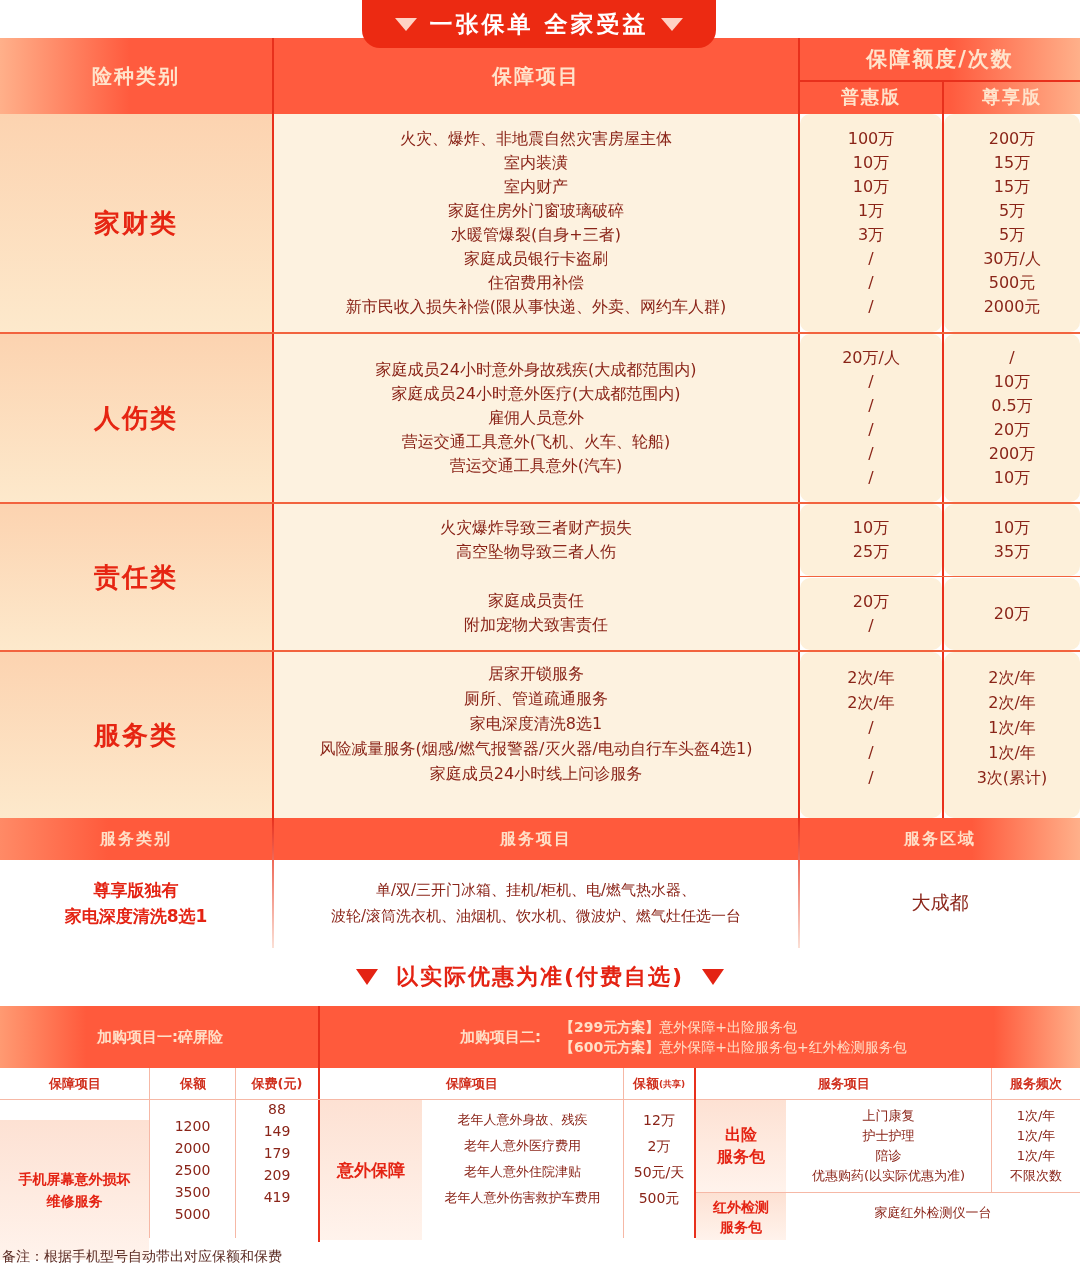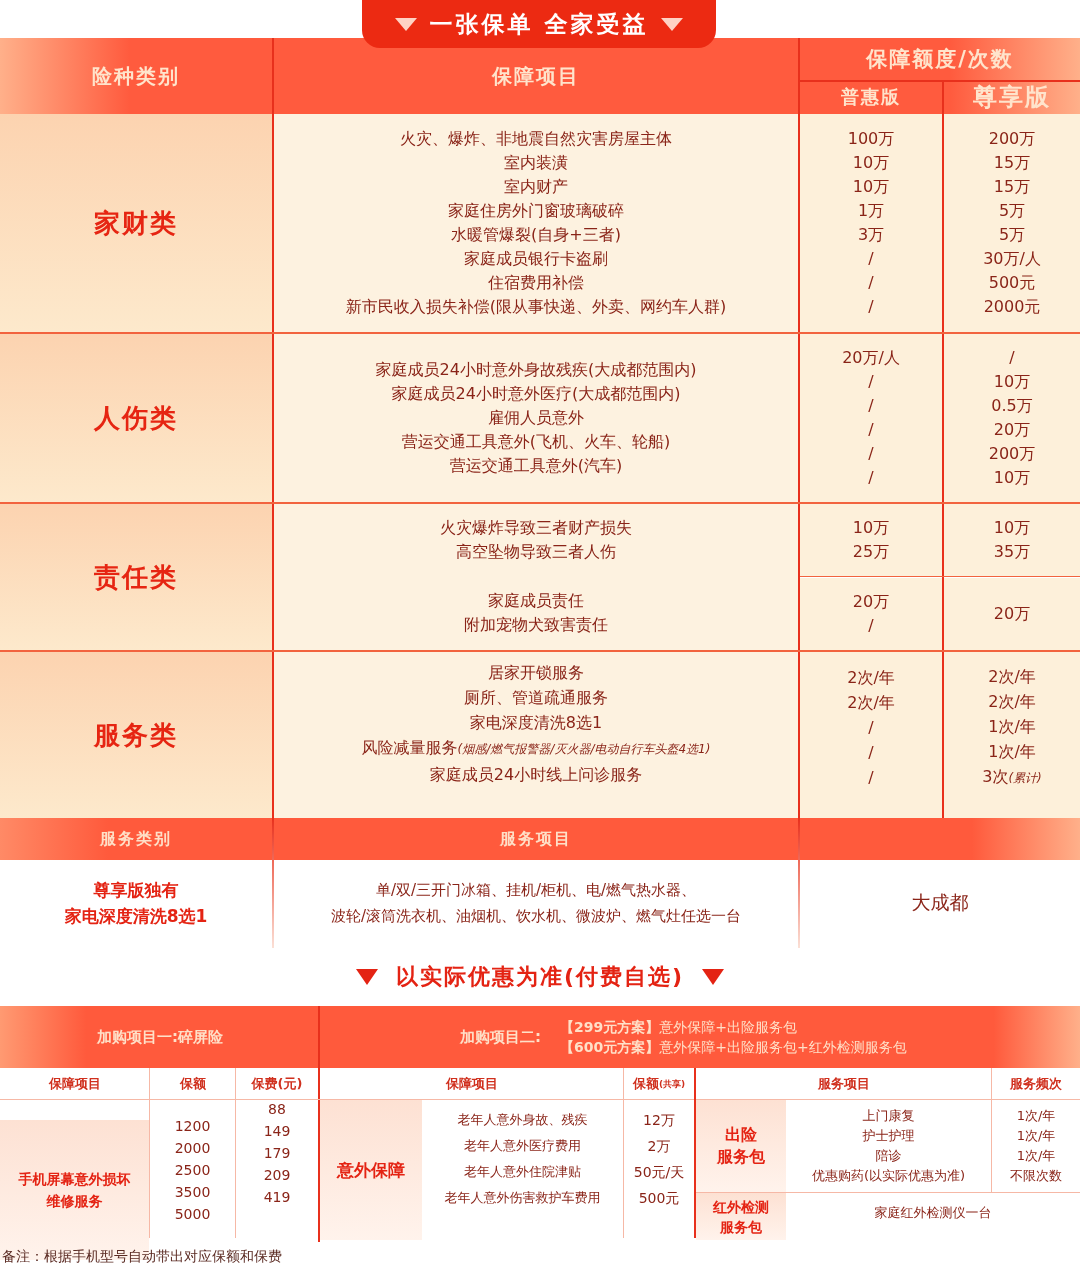--- a/index.html
+++ b/index.html
@@ -5,22 +5,22 @@
   * { box-sizing: border-box; margin: 0; padding: 0; }
   body { width: 1080px; height: 1266px; background: #ffffff; font-family: "DejaVu Sans", "Liberation Sans", sans-serif; color: #8a2418; position: relative; overflow: hidden; }
   .banner { position: absolute; left: 362px; top: 0; width: 354px; height: 48px; background: #ec2a12; border-radius: 0 0 18px 18px; display: flex; align-items: center; justify-content: center; gap: 12px; color: #fff; font-weight: bold; font-size: 23px; letter-spacing: 3px; z-index: 3; }
   .tri { width: 0; height: 0; border-left: 11px solid transparent; border-right: 11px solid transparent; border-top: 13px solid #ffd2c4; }
   .hdr { position: absolute; left: 0; top: 38px; width: 1080px; height: 76px; background: linear-gradient(90deg, #ffb08a 0%, #ff5b3e 12%, #ff5b3e 88%, #ffb08a 100%); }
   .hdr .c { position: absolute; top: 0; height: 76px; display: flex; align-items: center; justify-content: center; color: #ffe4cc; font-weight: bold; font-size: 20px; letter-spacing: 2px; }
   .vline { position: absolute; width: 2px; background: #e8301c; }
   .hline { position: absolute; height: 2px; background: #f2633e; }
   .catcell { position: absolute; left: 0; width: 272px; display: flex; align-items: center; justify-content: center; font-size: 26px; font-weight: bold; color: #e62512; letter-spacing: 2px; background: linear-gradient(180deg, #fcd3b0, #fde9cc); }
   .itemcell { position: absolute; left: 274px; width: 524px; background: #fdf2e0; display: flex; flex-direction: column; align-items: center; justify-content: center; font-size: 16px; line-height: 24px; }
-  .valcell { position: absolute; width: 142px; background: #fdf0da; display: flex; flex-direction: column; align-items: center; justify-content: center; font-size: 16px; line-height: 24px; }
-  .small { font-size: 12px; font-style: italic; }
+  .valcell { position: absolute; width: 142px; background: #fdf0da; display: flex; flex-direction: column; align-items: center; justify-content: center; font-size: 16px; line-height: 24px; border-radius: 10px; }
+  .small { font-size: 16px; }
   .sub-hdr { position: absolute; left: 0; top: 818px; width: 1080px; height: 42px; background: linear-gradient(90deg, #ff8a66 0%, #ff5a3c 10%, #ff5a3c 90%, #ffb08a 100%); }
   .sub-hdr .c { position: absolute; top: 0; height: 42px; display: flex; align-items: center; justify-content: center; color: #ffe0c8; font-size: 16px; font-weight: bold; letter-spacing: 2px; }
   .svc { position: absolute; top: 860px; height: 86px; display: flex; flex-direction: column; align-items: center; justify-content: center; }
   .title2 { position: absolute; top: 962px; left: 0; width: 1080px; display: flex; align-items: center; justify-content: center; gap: 18px; color: #e42313; font-size: 22px; font-weight: bold; letter-spacing: 2px; }
   .tri2 { width: 0; height: 0; border-left: 11px solid transparent; border-right: 11px solid transparent; border-top: 16px solid #e42313; }
   .addhdr { position: absolute; top: 1006px; left: 0; width: 1080px; height: 62px; background: linear-gradient(90deg, #ff9a72 0%, #ff5a3c 8%, #ff5a3c 92%, #ffb08a 100%); }
   .addhdr .c { position: absolute; top: 0; height: 62px; display: flex; align-items: center; color: #ffe0c8; font-size: 15px; font-weight: bold; }
   .th { position: absolute; top: 1068px; height: 32px; display: flex; align-items: center; justify-content: center; color: #d0301e; font-size: 13px; font-weight: bold; }
   .cell { position: absolute; display: flex; flex-direction: column; align-items: center; justify-content: center; font-size: 14px; line-height: 22px; color: #8a2418; }
   .pinkcell { background: linear-gradient(180deg, #fde1d3, #fff3ec); color: #e42313; font-weight: bold; }
@@ -33,21 +33,21 @@
   <span class="tri"></span>
   <span>一张保单 全家受益</span>
   <span class="tri"></span>
 </div>
 
 <div class="hdr">
   <div class="c" style="left:0;width:272px;padding-top:0;">险种类别</div>
   <div class="c" style="left:274px;width:524px;">保障项目</div>
   <div class="c" style="left:800px;width:280px;height:42px;font-size:21px;">保障额度/次数</div>
   <div class="c" style="left:800px;top:42px;width:142px;height:34px;font-size:18px;">普惠版</div>
-  <div class="c" style="left:944px;top:42px;width:136px;height:34px;font-size:24px;">尊享版</div>
+  <div class="c" style="left:944px;top:42px;width:136px;height:34px;font-size:18px;">尊享版</div>
 </div>
 <div class="vline" style="left:272px;top:38px;height:780px;"></div>
 <div class="vline" style="left:798px;top:38px;height:780px;"></div>
 <div class="vline" style="left:942px;top:80px;height:738px;"></div>
 <div class="hline" style="left:800px;top:80px;width:280px;background:#e8301c;"></div>
 
 <div class="catcell" style="top:114px;height:218px;">家财类</div>
 <div class="itemcell" style="top:114px;height:218px;">
   <span>火灾、爆炸、非地震自然灾害房屋主体</span>
   <span>室内装潢</span>
@@ -152,20 +152,21 @@
   <span>2次/年</span>
   <span>2次/年</span>
   <span>1次/年</span>
   <span>1次/年</span>
   <span><span>3次</span><span class="small">(累计)</span></span>
 </div>
 
 <div class="sub-hdr">
   <div class="c" style="left:0;width:272px;">服务类别</div>
   <div class="c" style="left:274px;width:524px;">服务项目</div>
+  <div class="c" style="left:800px;width:280px;">服务区域</div>
 </div>
 <div class="vline" style="left:272px;top:818px;height:130px;background:linear-gradient(180deg,#e8301c,#fbe0d6);"></div>
 <div class="vline" style="left:798px;top:818px;height:130px;background:linear-gradient(180deg,#e8301c,#fbe0d6);"></div>
 
 <div class="svc" style="left:0;width:272px;color:#e42313;font-weight:bold;font-size:17px;line-height:26px;">
   <span>尊享版独有</span>
   <span>家电深度清洗8选1</span>
 </div>
 <div class="svc" style="left:274px;width:524px;font-size:15px;line-height:26px;">
   <span>单/双/三开门冰箱、挂机/柜机、电/燃气热水器、</span>

